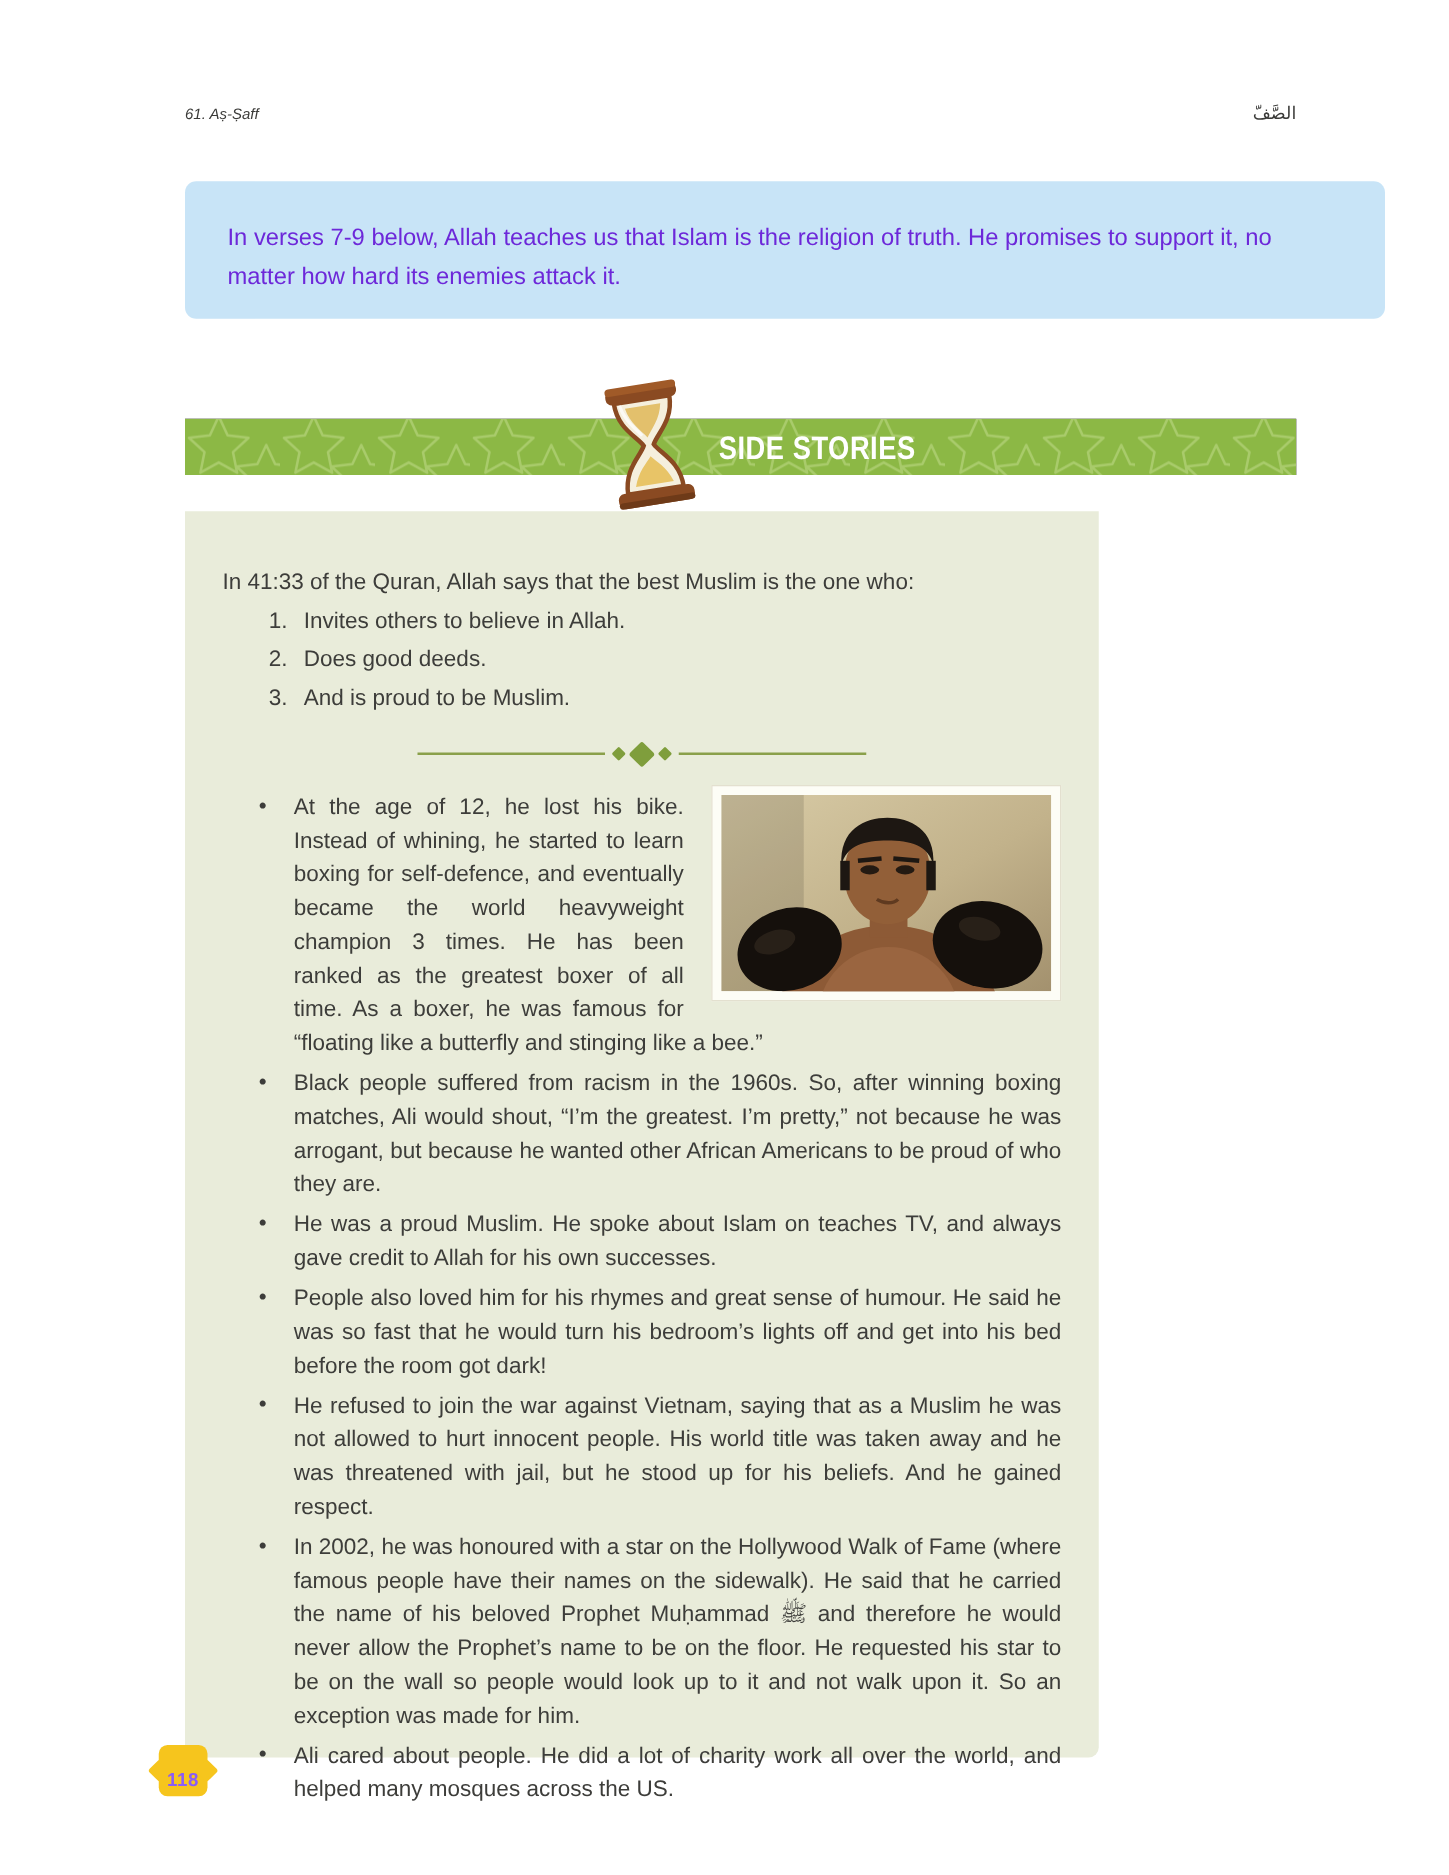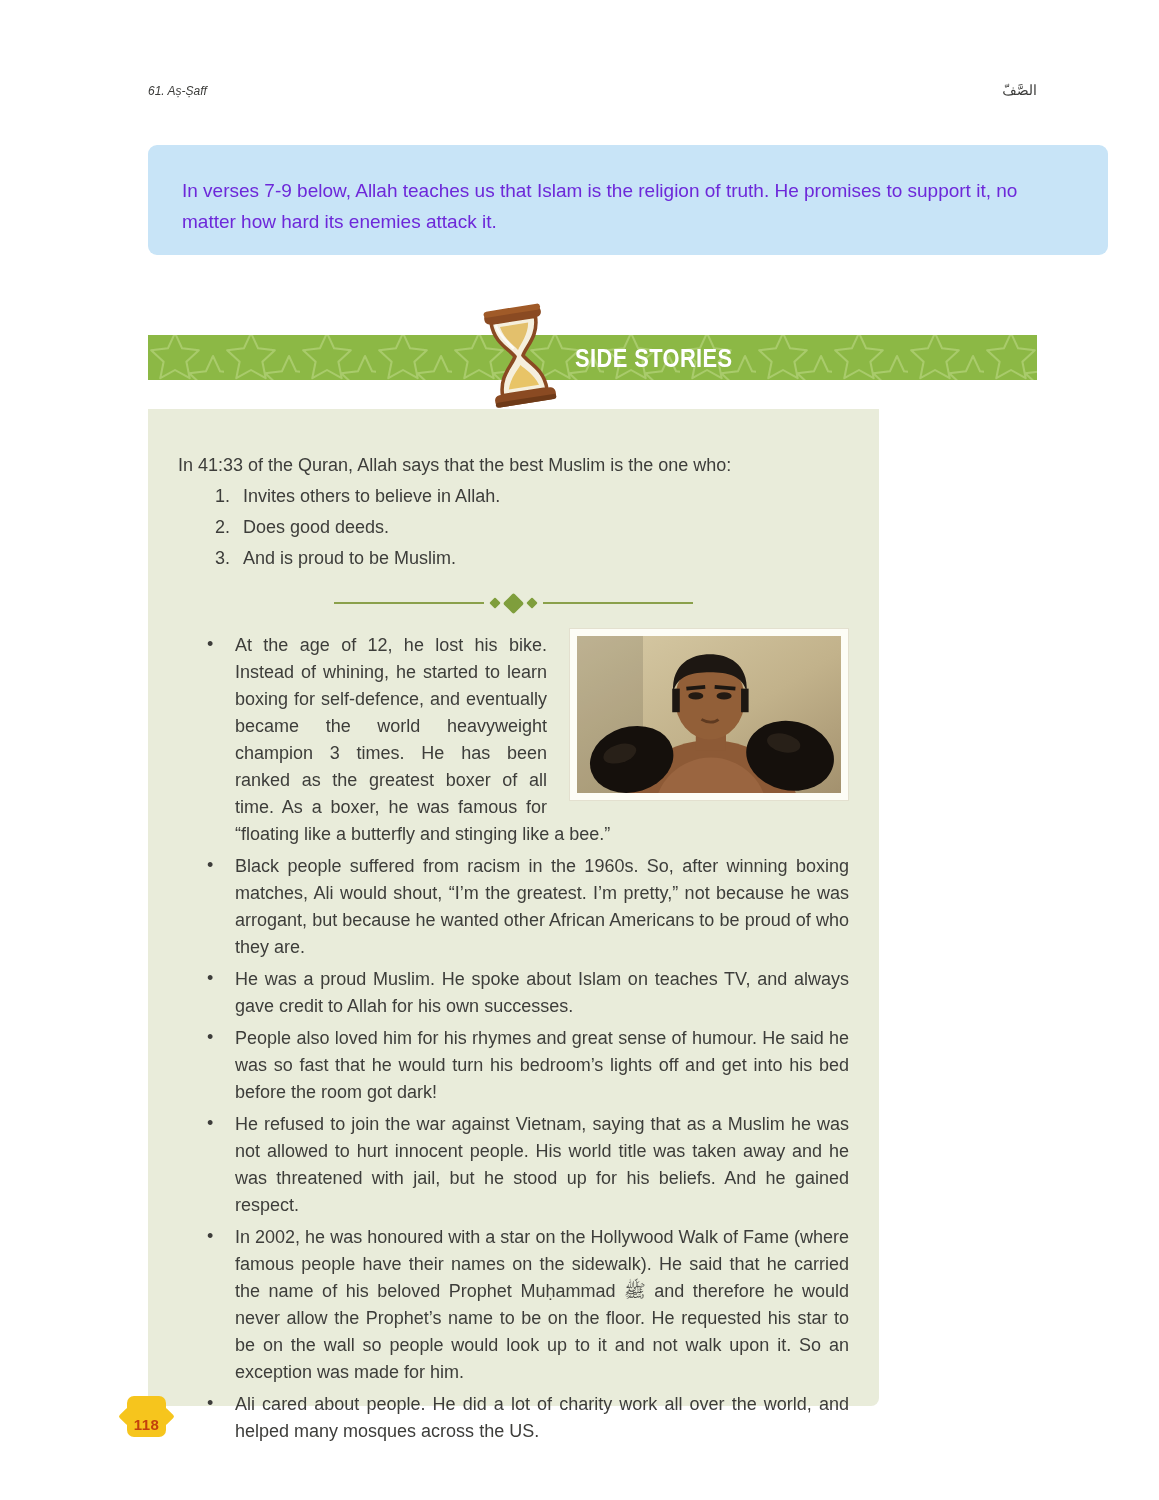--- a/index.html
+++ b/index.html
@@ -55,21 +55,21 @@
               line-height:27px;margin-bottom:5px;}
   .lessons li::before{content:"•";position:absolute;left:2px;top:-1px;font-size:18px;color:#3d3d3a;}
 
   
   .badge{position:absolute;left:122px;top:1396px;width:49px;height:41px;}
   .badge .core{position:absolute;left:5px;right:5px;top:0;bottom:0;background:#f6c51d;border-radius:7px;}
   .badge::before,.badge::after{content:"";position:absolute;top:14px;width:13px;height:13px;
        background:#f6c51d;transform:rotate(45deg);border-radius:2px;}
   .badge::before{left:-1px;} .badge::after{right:-1px;}
   .badge .num{position:absolute;inset:0;display:flex;align-items:center;justify-content:center;
-       font-size:15px;font-weight:700;color:#c2410c;letter-spacing:.5px;margin-top:16px;}
+       font-size:15px;font-weight:700;color:#8b5cf6;letter-spacing:.5px;margin-top:16px;}
 </style>
 </head>
 <body>
 
 <div class="page">
 
   <div class="header">
     <span class="header-left">61. Aṣ-Ṣaff</span>
     <span class="header-right">الصَّفّ</span>
   </div>

